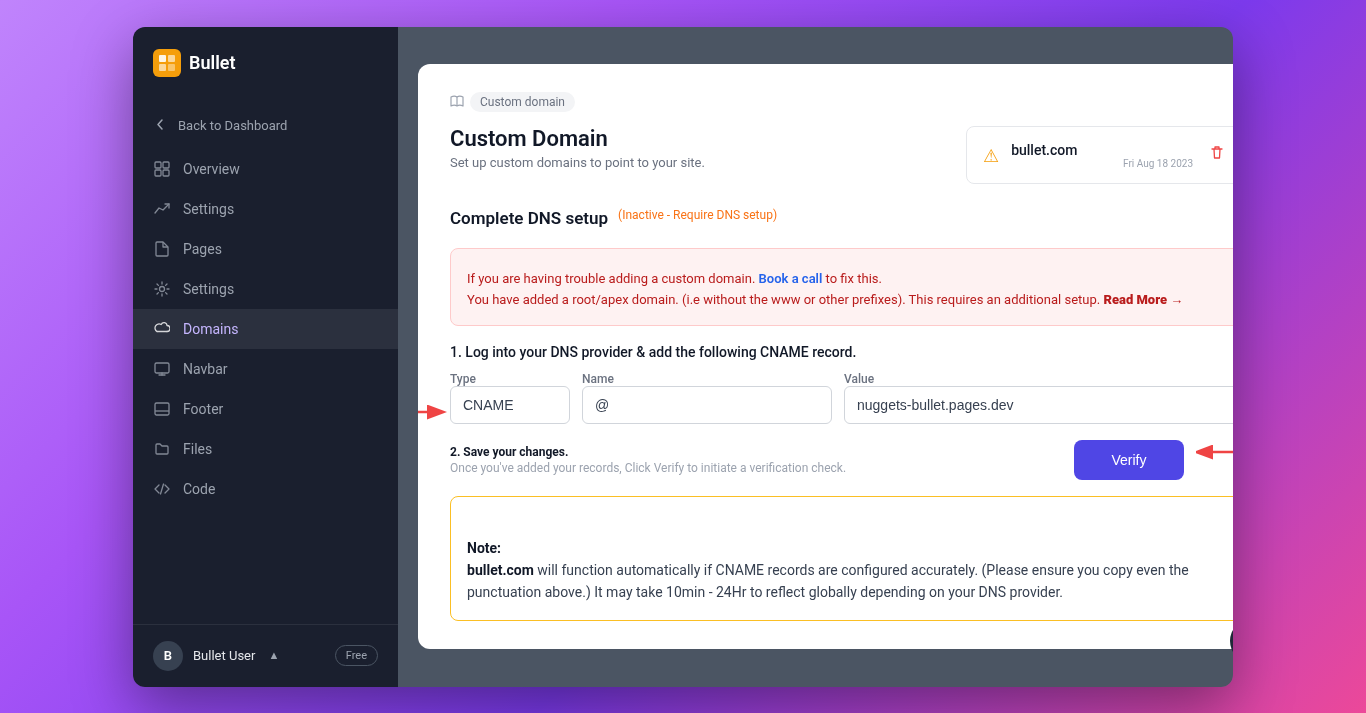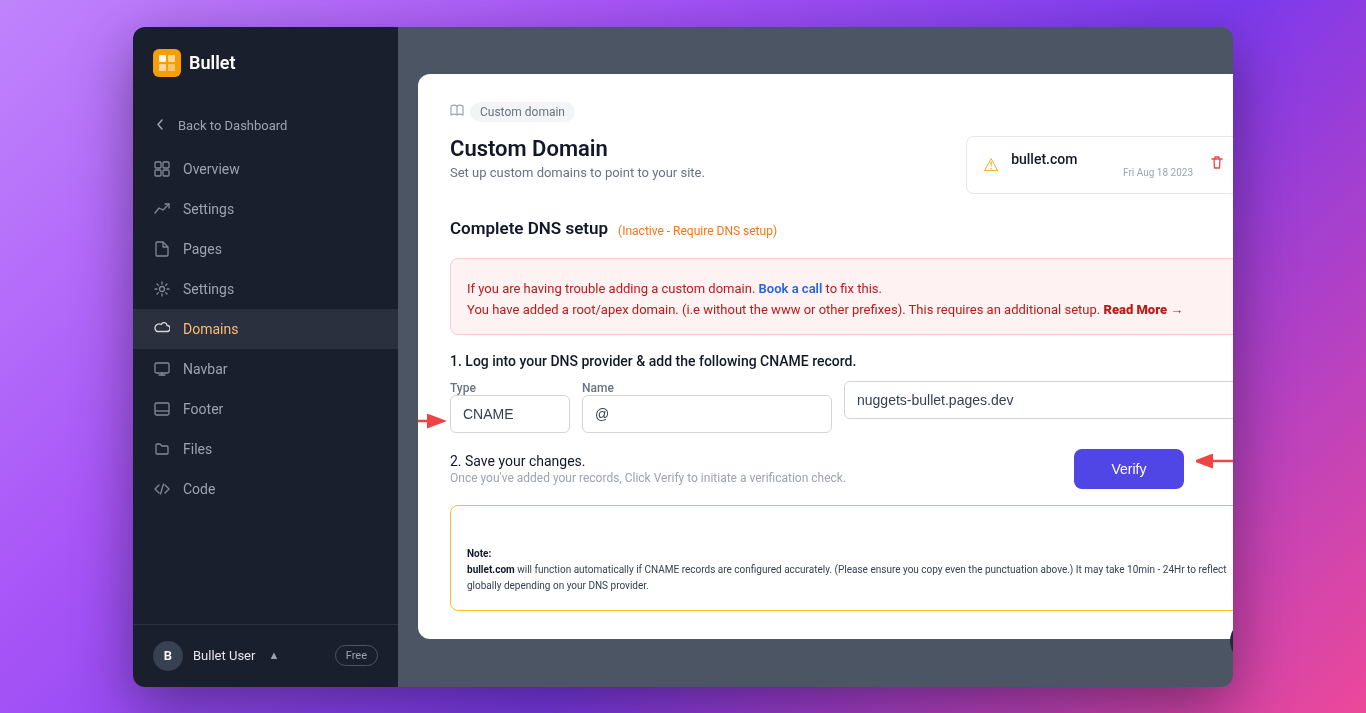--- a/index.html
+++ b/index.html
@@ -71,21 +71,21 @@
       padding: 11px 20px;
       color: #9ca3af;
       font-size: 14px;
       cursor: pointer;
       transition: background 0.15s;
       border-radius: 0;
     }
 
     .nav-item.active {
       background: rgba(255,255,255,0.08);
-      color: #fdba74;
+      color: #c4b5fd;
     }
 
     .nav-item .nav-icon {
       width: 18px;
       height: 18px;
       display: flex;
       align-items: center;
       justify-content: center;
       opacity: 0.8;
     }
@@ -247,21 +247,21 @@
       font-size: 16px;
       padding: 4px;
     }
 
     .dns-section-title {
       font-size: 17px;
       font-weight: 600;
       color: #111827;
       margin-bottom: 20px;
       display: flex;
-      align-items: flex-end;
+      align-items: flex-start;
       gap: 10px;
     }
 
     .inactive-badge {
       font-size: 12px;
       font-weight: 400;
       color: #f97316;
     }
 
     .alert-box {
@@ -328,22 +328,22 @@
     .form-value { flex: 1; }
 
     .save-section {
       display: flex;
       justify-content: space-between;
       align-items: center;
       margin-bottom: 16px;
     }
 
     .save-info h3 {
-      font-size: 14px;
-      font-weight: 400;
+      font-size: 12px;
+      font-weight: 700;
       color: #111827;
       margin-bottom: 2px;
     }
 
     .save-info p {
       font-size: 12px;
       color: #9ca3af;
     }
 
     .verify-btn {
@@ -359,21 +359,21 @@
     }
 
     .note-box {
       border: 1px solid #fbbf24;
       border-radius: 8px;
       padding: 16px;
       background: white;
     }
 
     .note-box p {
-      font-size: 10px;
+      font-size: 14px;
       color: #374151;
       line-height: 1.6;
       margin-top: 24px;
     }
 
     .note-box strong {
       font-weight: 700;
       color: #111827;
     }
 
@@ -600,20 +600,21 @@
         <div class="form-row">
           <div class="form-group form-type">
             <label>Type</label>
             <input type="text" readonly="" value="CNAME" style="">
           </div>
           <div class="form-group form-name">
             <label>Name</label>
             <input type="text" readonly="" value="@" style="">
           </div>
           <div class="form-group form-value">
+            <label>Value</label>
             <input type="text" readonly="" value="nuggets-bullet.pages.dev" style="">
           </div>
         </div>
       </div>
 
       <div class="save-section">
         <div class="save-info">
           <h3>2. Save your changes.</h3>
           <p>Once you've added your records, Click Verify to initiate a verification check.</p>
         </div>

